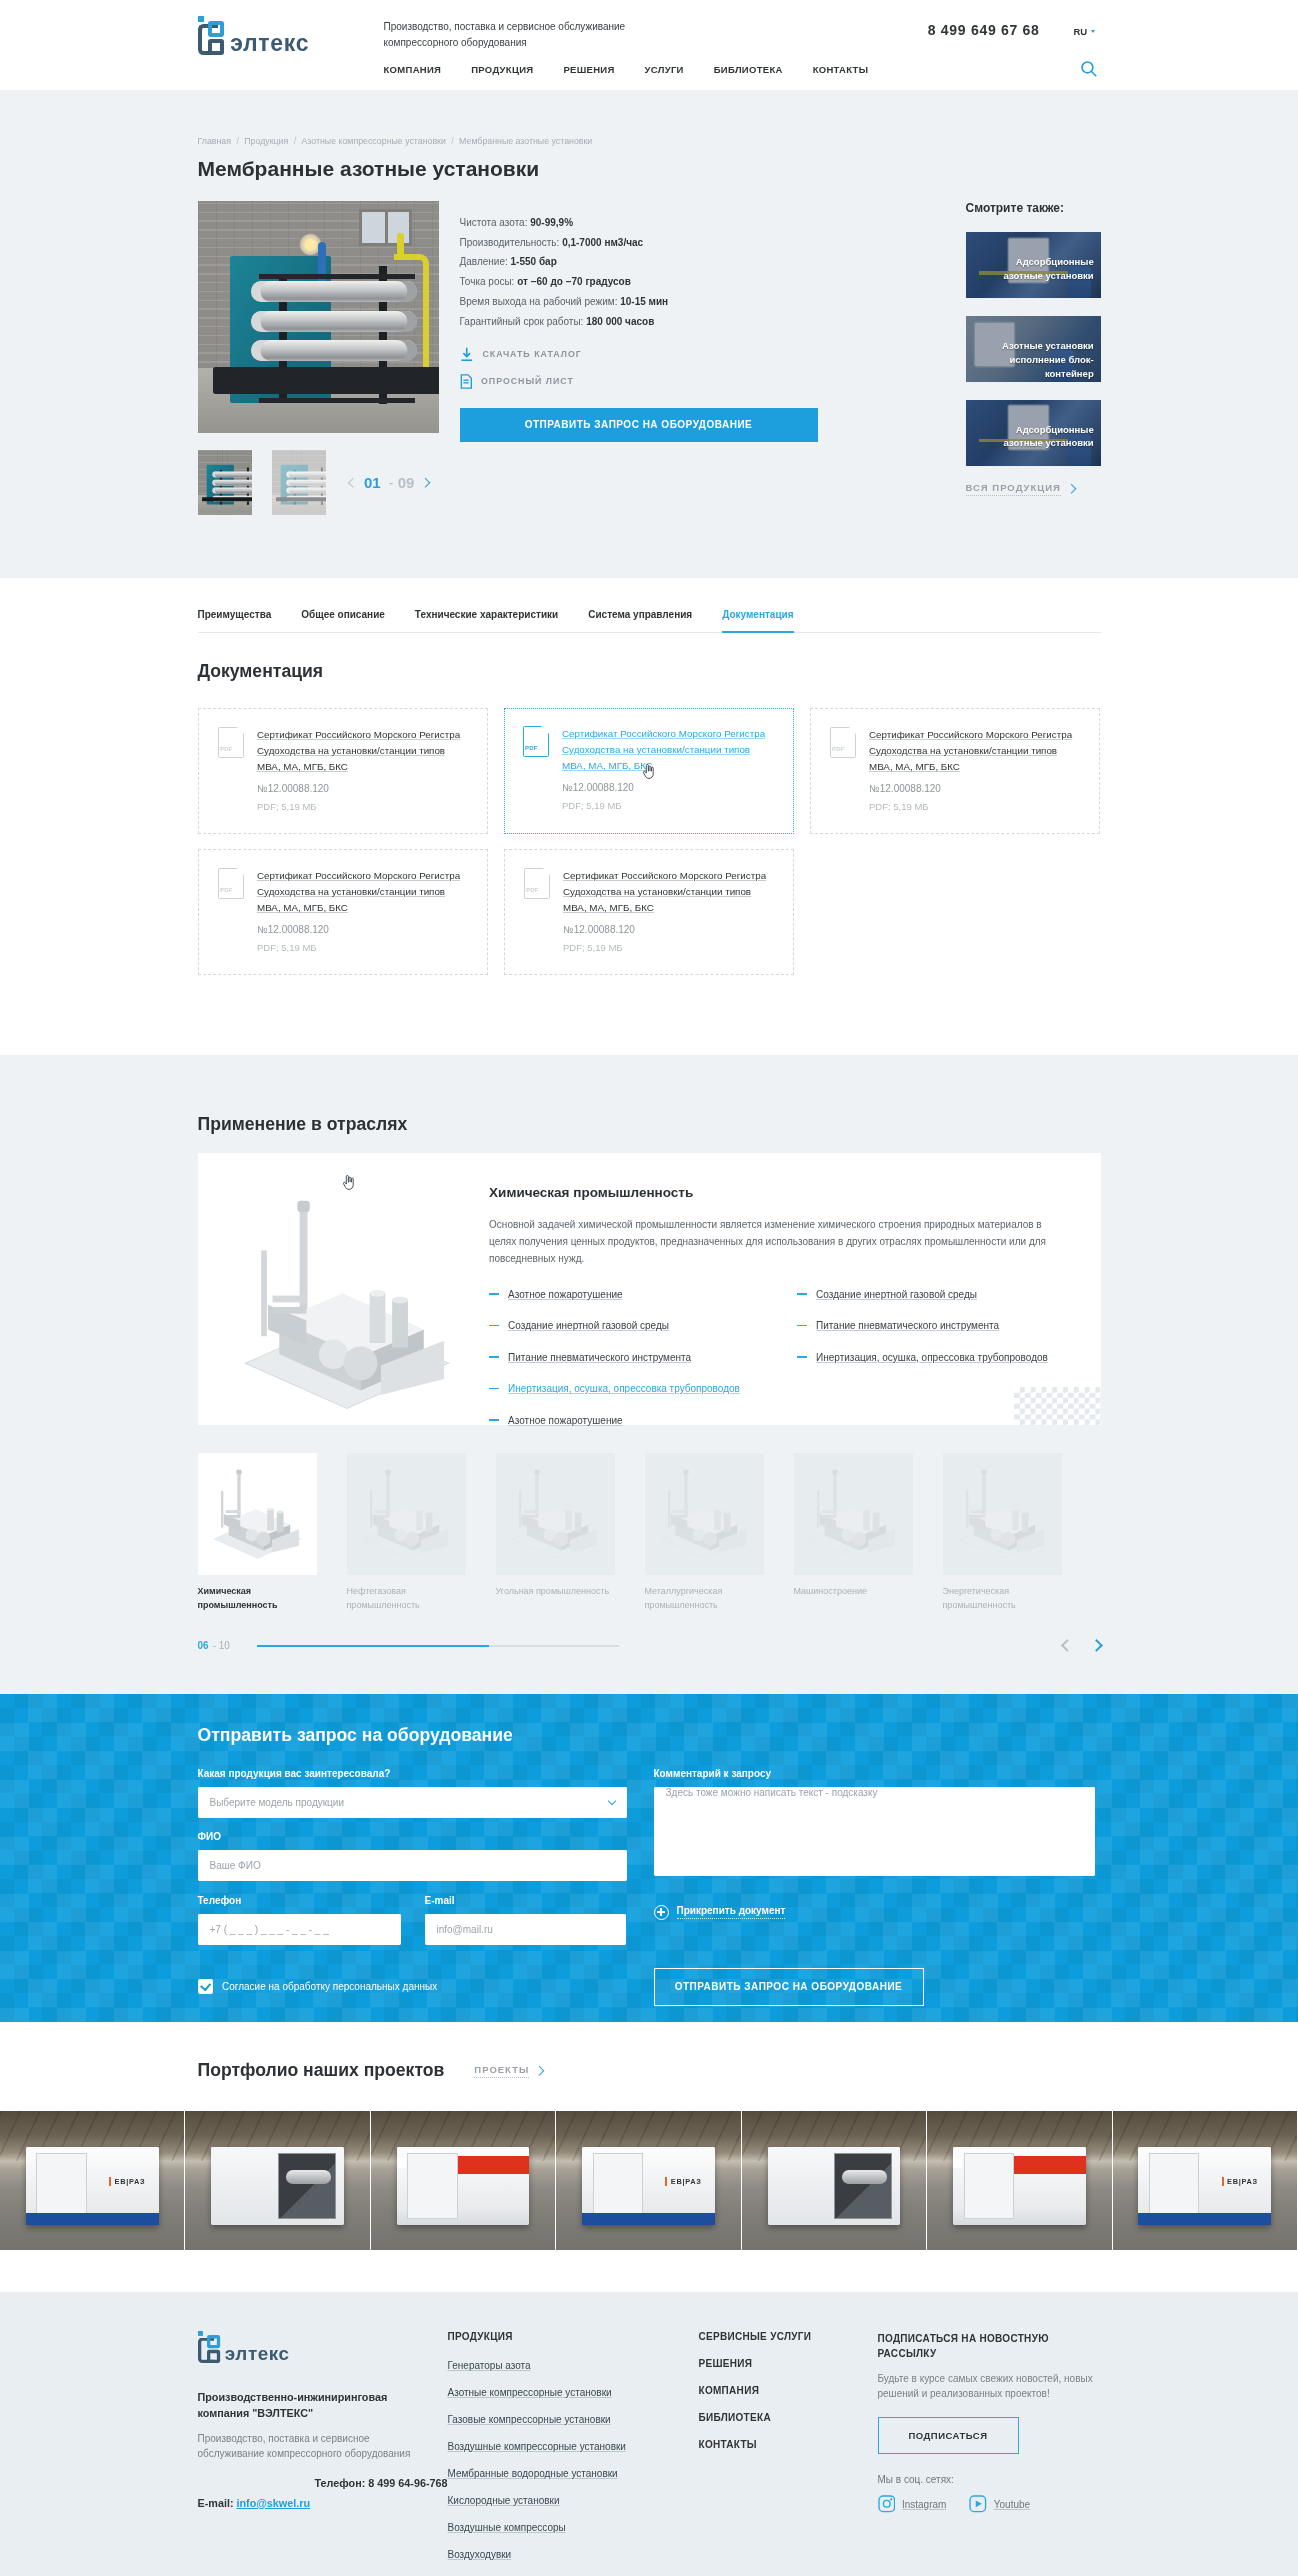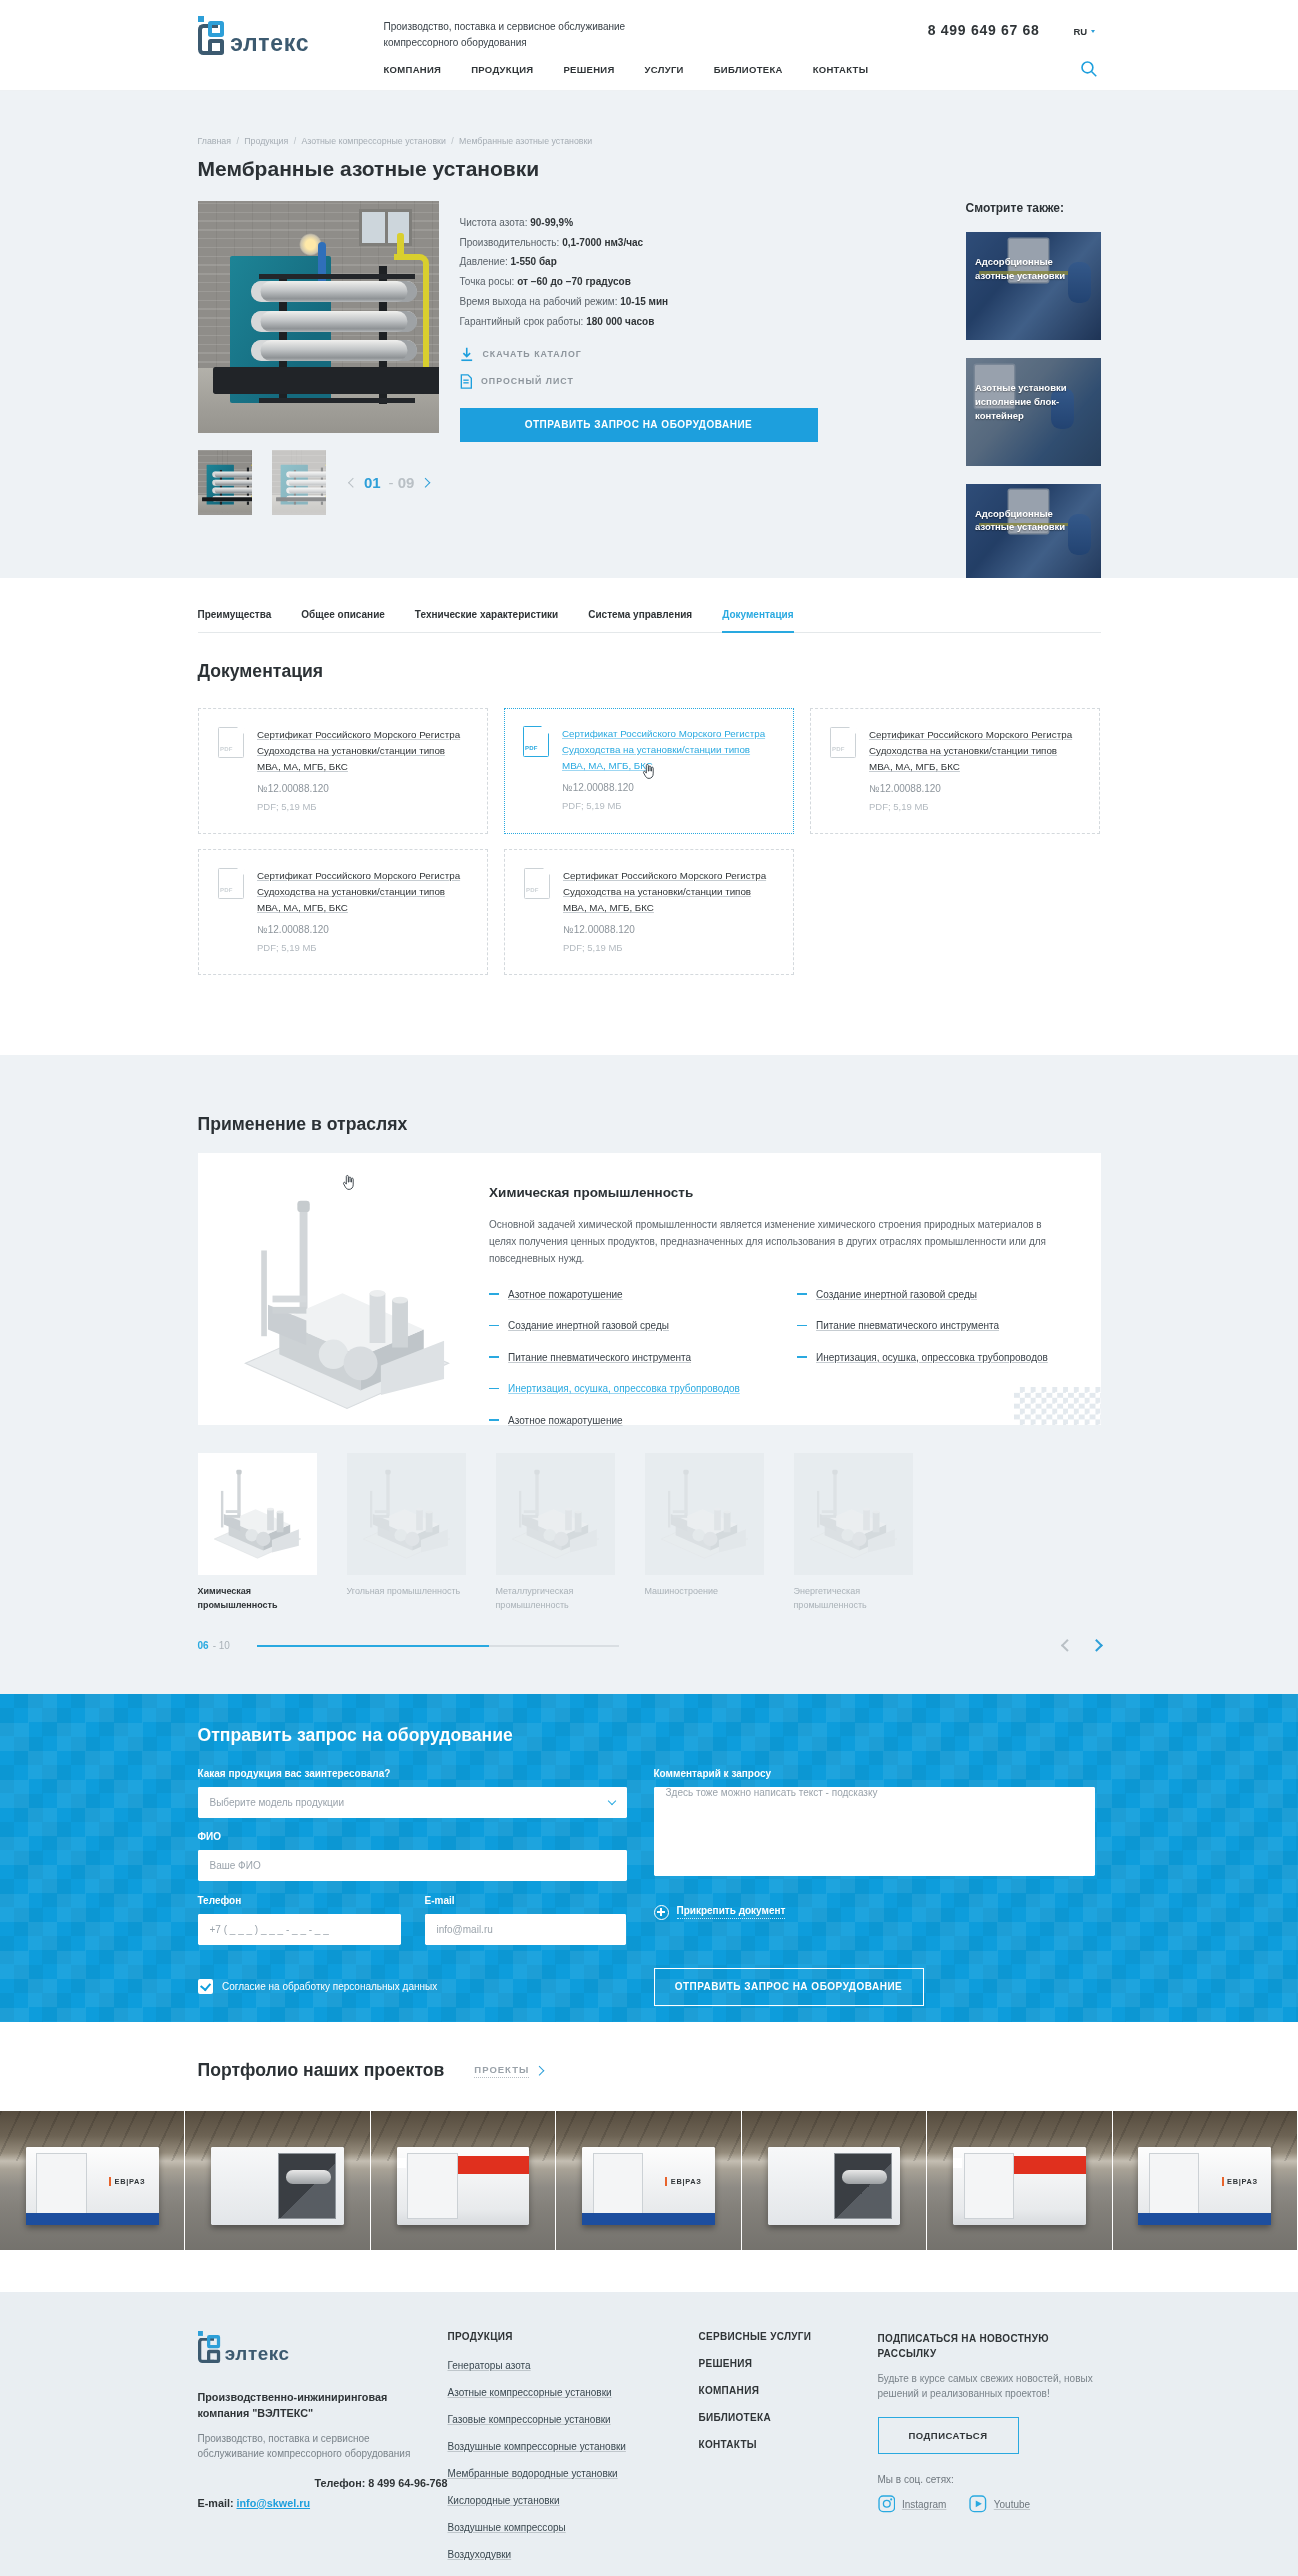--- a/index.html
+++ b/index.html
@@ -74,21 +74,21 @@
   .spec-row { font-size:10px; color:#5a6269; margin-top:8.8px; }
   .spec-row b { color:#2f3437; }
   .doc-links { margin-top:20px; }
   .doc-link { display:flex; align-items:center; gap:9.5px; margin-top:12px; cursor:pointer; }
   .doc-link span { font-size:8.8px; font-weight:bold; letter-spacing:1px; color:#8d959c; }
   .btn-primary { margin-top:19px; width:358px; height:34px; background:#1d9fdd; color:#fff; font-size:10px; font-weight:bold;
                  letter-spacing:0.5px; border:none; cursor:pointer; font-family:inherit; }
 
   .see-also { width:135px; margin-left:auto; }
   .see-also-title { font-size:12px; font-weight:bold; color:#2b3135; }
-  .sa-card { position:relative; width:135px; height:108px; margin-top:17.6px; overflow:hidden; cursor:pointer; }
+  .sa-card { position:relative; width:135px; height:66px; margin-top:17.6px; overflow:hidden; cursor:pointer;text-align:right; }
   .sa-art { position:absolute; inset:0; background:linear-gradient(130deg,#3f669c 0%,#2c4e7e 35%,#5b83b4 60%,#243d63 100%); }
   .sa-art.alt { background:linear-gradient(130deg,#9fb0bd 0%,#7e93a5 40%,#42678f 70%,#33506f 100%); }
   .sa-panel { position:absolute; left:43px; top:6.8px; width:39px; height:43px; background:#e9edf0; border-radius:1.4px; box-shadow:0 0 0 1.4px #b6c2cc; }
   .sa-pipe { position:absolute; left:13.5px; top:39px; width:101px; height:3.4px; background:#cfc43a; opacity:.8; }
   .sa-tank { position:absolute; right:9.5px; top:30px; width:23px; height:41px; background:linear-gradient(#4879b8,#2b5691); border-radius:9.5px; }
   .sa-shade { position:absolute; inset:0; background:rgba(22,38,64,.38); }
   .sa-label { position:absolute; left:9.5px; top:23px; right:6.8px; color:#fff; font-size:9.5px; font-weight:bold; line-height:1.45; text-shadow:0 0.7px 1.4px rgba(0,0,0,.4); }
   .sa-all { margin-top:16px; display:flex; align-items:center; gap:6.8px; cursor:pointer; }
   .sa-all span { font-size:9.5px; font-weight:bold; letter-spacing:1px; color:#9aa2a9; border-bottom:0.7px dotted #b6bdc3; padding-bottom:2px; }
 
@@ -558,20 +558,28 @@
             </svg>
           </div>
         <div class="ind-label">Химическая промышленность</div>
       </div>
       <div class="ind">
         <div class="ind-thumb">
             <svg viewBox="0 0 200 210">
               <use href="#factory-art"></use>
             </svg>
           </div>
+        <div class="ind-label">Нефтегазовая промышленность</div>
+      </div>
+      <div class="ind">
+        <div class="ind-thumb">
+            <svg viewBox="0 0 200 210">
+              <use href="#factory-art"></use>
+            </svg>
+          </div>
         <div class="ind-label">Угольная промышленность</div>
       </div>
       <div class="ind">
         <div class="ind-thumb">
             <svg viewBox="0 0 200 210">
               <use href="#factory-art"></use>
             </svg>
           </div>
         <div class="ind-label">Металлургическая промышленность</div>
       </div>

